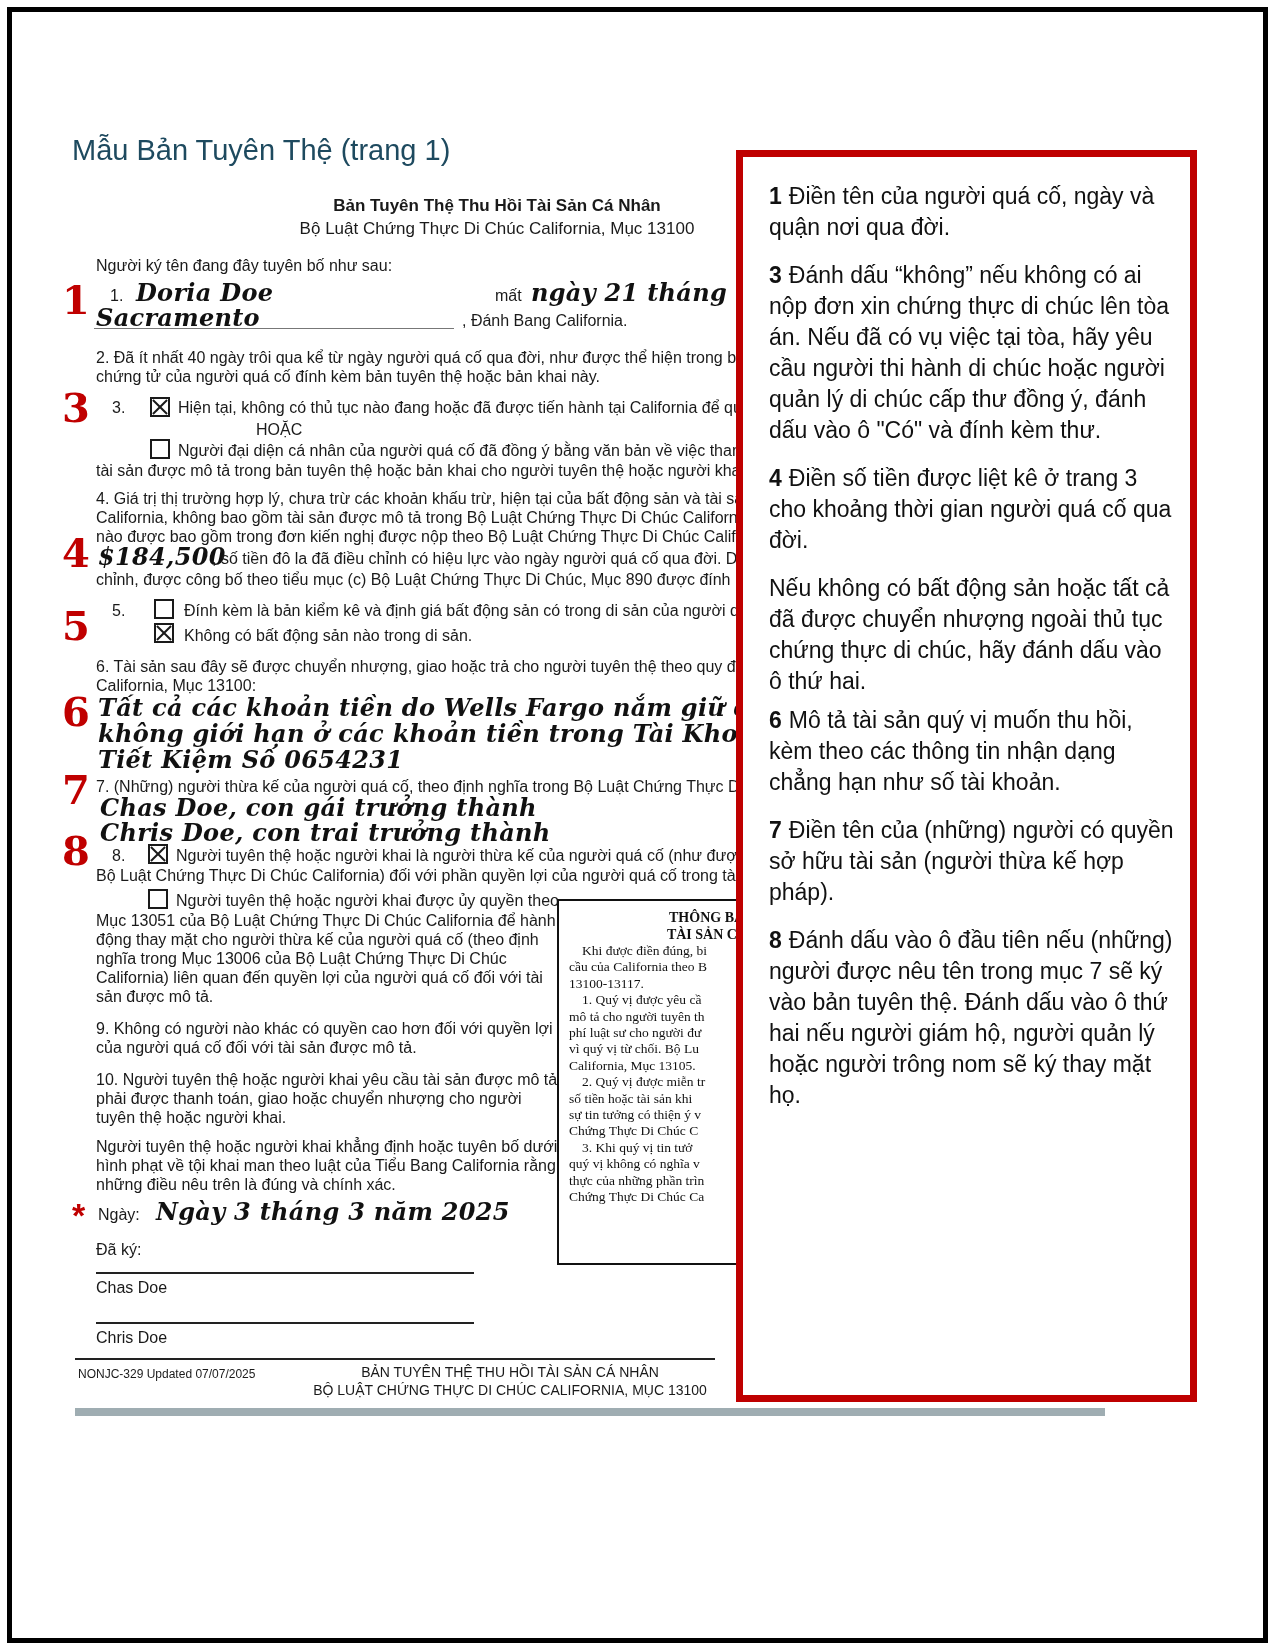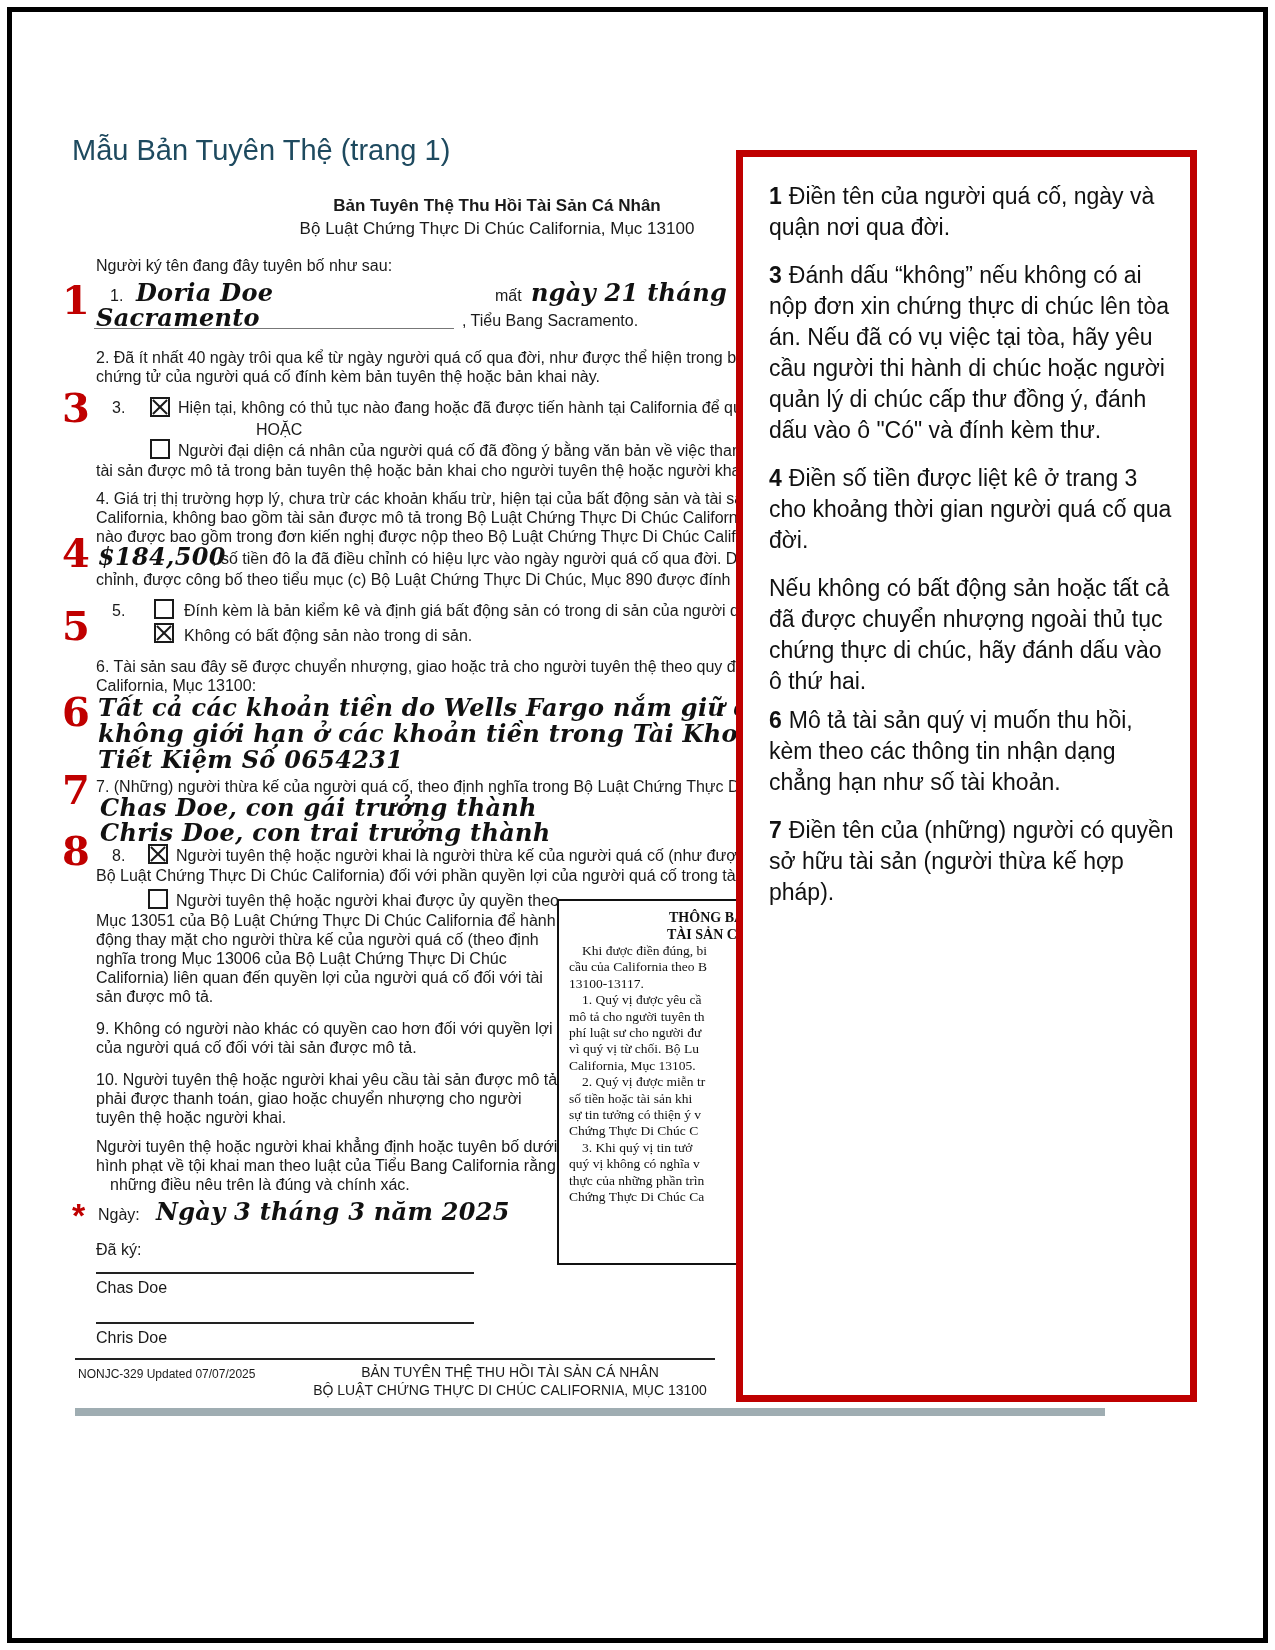--- a/index.html
+++ b/index.html
@@ -54,21 +54,21 @@
     <div class="center-block" style="top:219px;">Bộ Luật Chứng Thực Di Chúc California, Mục 13100</div>
 
     <div class="t" style="left:96px;top:256px;">Người ký tên đang đây tuyên bố như sau:</div>
 
     <div class="t" style="left:110px;top:286px;">1.</div>
     <div class="hand" style="left:136px;top:278px;">Doria Doe</div>
     <div class="t" style="left:495px;top:286px;">mất</div>
     <div class="hand" style="left:531px;top:278px;">ngày 21 tháng 1 năm 2</div>
     <div class="hand" style="left:96px;top:303px;">Sacramento</div>
     <div class="blankline" style="left:94px;top:308px;width:360px;height:20px;"></div>
-    <div class="t" style="left:462px;top:311px;">, Tiểu Bang Sacramento.</div>
+    <div class="t" style="left:462px;top:311px;">, Đánh Bang California.</div>
 
     <div class="t" style="left:96px;top:348px;">2. Đã ít nhất 40 ngày trôi qua kể từ ngày người quá cố qua đời, như được thể hiện trong bản sa</div>
     <div class="t" style="left:96px;top:367px;">chứng tử của người quá cố đính kèm bản tuyên thệ hoặc bản khai này.</div>
 
     <div class="t" style="left:112px;top:398px;">3.</div>
     <div class="cb checked" style="left:150px;top:397px;"></div>
     <div class="t" style="left:178px;top:398px;">Hiện tại, không có thủ tục nào đang hoặc đã được tiến hành tại California để quản lý di</div>
     <div class="t" style="left:256px;top:420px;">HOẶC</div>
     <div class="cb" style="left:150px;top:439px;"></div>
     <div class="t" style="left:178px;top:441px;">Người đại diện cá nhân của người quá cố đã đồng ý bằng văn bản về việc thanh toán,</div>
@@ -111,21 +111,21 @@
 
     <div class="t" style="left:96px;top:1019px;">9. Không có người nào khác có quyền cao hơn đối với quyền lợi</div>
     <div class="t" style="left:96px;top:1038px;">của người quá cố đối với tài sản được mô tả.</div>
 
     <div class="t" style="left:96px;top:1070px;">10. Người tuyên thệ hoặc người khai yêu cầu tài sản được mô tả</div>
     <div class="t" style="left:96px;top:1089px;">phải được thanh toán, giao hoặc chuyển nhượng cho người</div>
     <div class="t" style="left:96px;top:1108px;">tuyên thệ hoặc người khai.</div>
 
     <div class="t" style="left:96px;top:1137px;">Người tuyên thệ hoặc người khai khẳng định hoặc tuyên bố dưới</div>
     <div class="t" style="left:96px;top:1156px;">hình phạt về tội khai man theo luật của Tiểu Bang California rằng</div>
-    <div class="t" style="left:110px;top:1175px;">những điều nêu trên là đúng và chính xác.</div>
+    <div class="t" style="left:96px;top:1175px;">những điều nêu trên là đúng và chính xác.</div>
 
     <div class="star-red" style="left:72px;top:1200px;">*</div>
     <div class="t" style="left:98px;top:1205px;">Ngày:</div>
     <div class="hand" style="left:156px;top:1197px;">Ngày 3 tháng 3 năm 2025</div>
 
     <div class="t" style="left:96px;top:1240px;">Đã ký:</div>
     <div class="sigline" style="left:96px;top:1272px;"></div>
     <div class="t" style="left:96px;top:1278px;">Chas Doe</div>
     <div class="sigline" style="left:96px;top:1322px;"></div>
     <div class="t" style="left:96px;top:1328px;">Chris Doe</div>
@@ -167,18 +167,19 @@
   <div class="margin-num" style="top:772px;">7</div>
   <div class="margin-num" style="top:833px;">8</div>
 
   <div class="panel">
     <p class="co"><b class="cnum">1</b><span>Điền tên của người quá cố, ngày và quận nơi qua đời.</span></p>
     <p class="co"><b class="cnum">3</b><span>Đánh dấu “không” nếu không có ai nộp đơn xin chứng thực di chúc lên tòa án. Nếu đã có vụ việc tại tòa, hãy yêu cầu người thi hành di chúc hoặc người quản lý di chúc cấp thư đồng ý, đánh dấu vào ô "Có" và đính kèm thư.</span></p>
     <p class="co"><b class="cnum">4</b><span>Điền số tiền được liệt kê ở trang 3 cho khoảng thời gian người quá cố qua đời.</span></p>
     <p class="co" style="margin-bottom:8px;"><b class="cnum"></b><span>Nếu không có bất động sản hoặc tất cả đã được chuyển nhượng ngoài thủ tục chứng thực di chúc, hãy đánh dấu vào ô thứ hai.</span></p>
     <p class="co"><b class="cnum">6</b><span>Mô tả tài sản quý vị muốn thu hồi, kèm theo các thông tin nhận dạng chẳng hạn như số tài khoản.</span></p>
     <p class="co"><b class="cnum">7</b><span>Điền tên của (những) người có quyền sở hữu tài sản (người thừa kế hợp pháp).</span></p>
+    <p class="co"><b class="cnum">8</b><span>Đánh dấu vào ô đầu tiên nếu (những) người được nêu tên trong mục 7 sẽ ký vào bản tuyên thệ. Đánh dấu vào ô thứ hai nếu người giám hộ, người quản lý hoặc người trông nom sẽ ký thay mặt họ.</span></p>
   </div>
 
   <div class="shadow-bar"></div>
 
   <div class="frame"></div>
 </div>
 
 </body></html>

